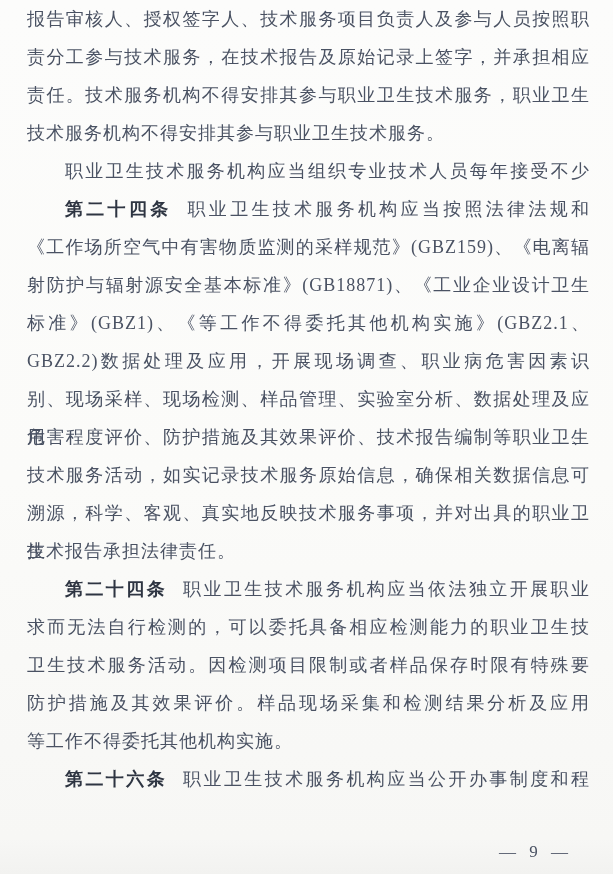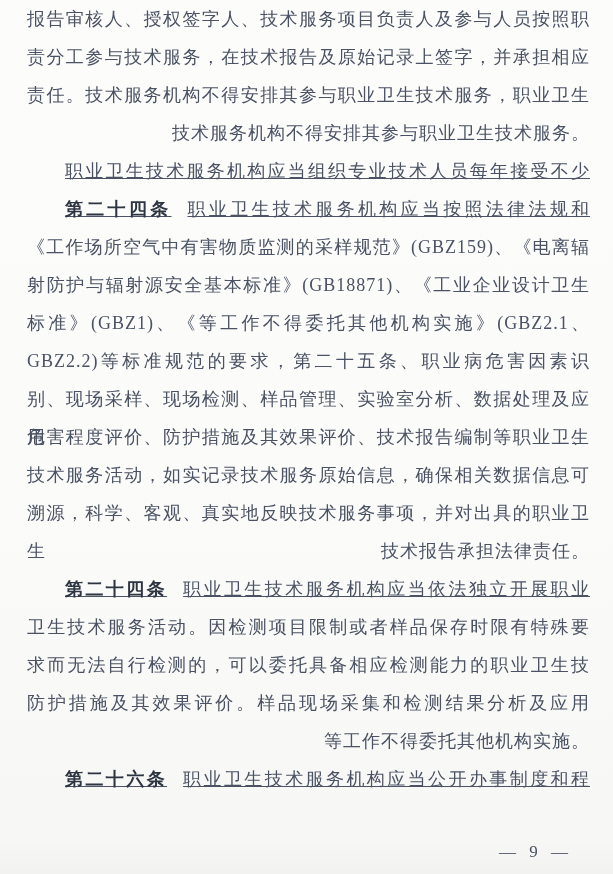--- a/index.html
+++ b/index.html
@@ -26,31 +26,30 @@
     left: 27px;
     top: 0;
     width: 563px;
   }
   .line {
     height: 38px;
     line-height: 38px;
     font-size: 18px;
     letter-spacing: 1px;
     color: var(--text-color, #4a5263);
-    text-align: right;
+    text-align: left;
     white-space: nowrap;
   }
   .line.j {
     text-align: justify;
     text-align-last: justify;
     white-space: normal;
   }
   .line.ind {
     text-indent: 38px;
-    text-decoration: underline;
   }
   .term {
     font-weight: bold;
     color: var(--bold-color, #2e3542);
     margin-right: 16px;
   }
   .pagenum {
     position: absolute;
     top: 833px;
     left: 0;
@@ -75,31 +74,31 @@
     <div class="line j">责分工参与技术服务，在技术报告及原始记录上签字，并承担相应</div>
     <div class="line j">责任。技术服务机构不得安排其参与职业卫生技术服务，职业卫生</div>
     <div class="line">技术服务机构不得安排其参与职业卫生技术服务。</div>
     <div class="line j ind">职业卫生技术服务机构应当组织专业技术人员每年接受不少</div>
     <div class="line j ind">
       <span class="term">第二十四条</span><span>职业卫生技术服务机构应当按照法律法规和</span>
     </div>
     <div class="line j">《工作场所空气中有害物质监测的采样规范》(GBZ159)、《电离辐</div>
     <div class="line j">射防护与辐射源安全基本标准》(GB18871)、《工业企业设计卫生</div>
     <div class="line j">标准》(GBZ1)、《等工作不得委托其他机构实施》(GBZ2.1、</div>
-    <div class="line j">GBZ2.2)等标准规范的要求，第二十五条、职业病危害因素识</div>
+    <div class="line j">GBZ2.2)数据处理及应用，开展现场调查、职业病危害因素识</div>
     <div class="line j">别、现场采样、现场检测、样品管理、实验室分析、数据处理及应用、</div>
     <div class="line j">危害程度评价、防护措施及其效果评价、技术报告编制等职业卫生</div>
     <div class="line j">技术服务活动，如实记录技术服务原始信息，确保相关数据信息可</div>
     <div class="line j">溯源，科学、客观、真实地反映技术服务事项，并对出具的职业卫生</div>
     <div class="line">技术报告承担法律责任。</div>
     <div class="line j ind">
       <span class="term">第二十四条</span><span>职业卫生技术服务机构应当依法独立开展职业</span>
     </div>
+    <div class="line j">求而无法自行检测的，可以委托具备相应检测能力的职业卫生技</div>
     <div class="line j">卫生技术服务活动。因检测项目限制或者样品保存时限有特殊要</div>
-    <div class="line j">求而无法自行检测的，可以委托具备相应检测能力的职业卫生技</div>
     <div class="line j">防护措施及其效果评价。样品现场采集和检测结果分析及应用</div>
     <div class="line">等工作不得委托其他机构实施。</div>
     <div class="line j ind">
       <span class="term">第二十六条</span><span>职业卫生技术服务机构应当公开办事制度和程</span>
     </div>
   </div>
   <div class="pagenum">— 9 —</div>
 </div>
 
 </body></html>

